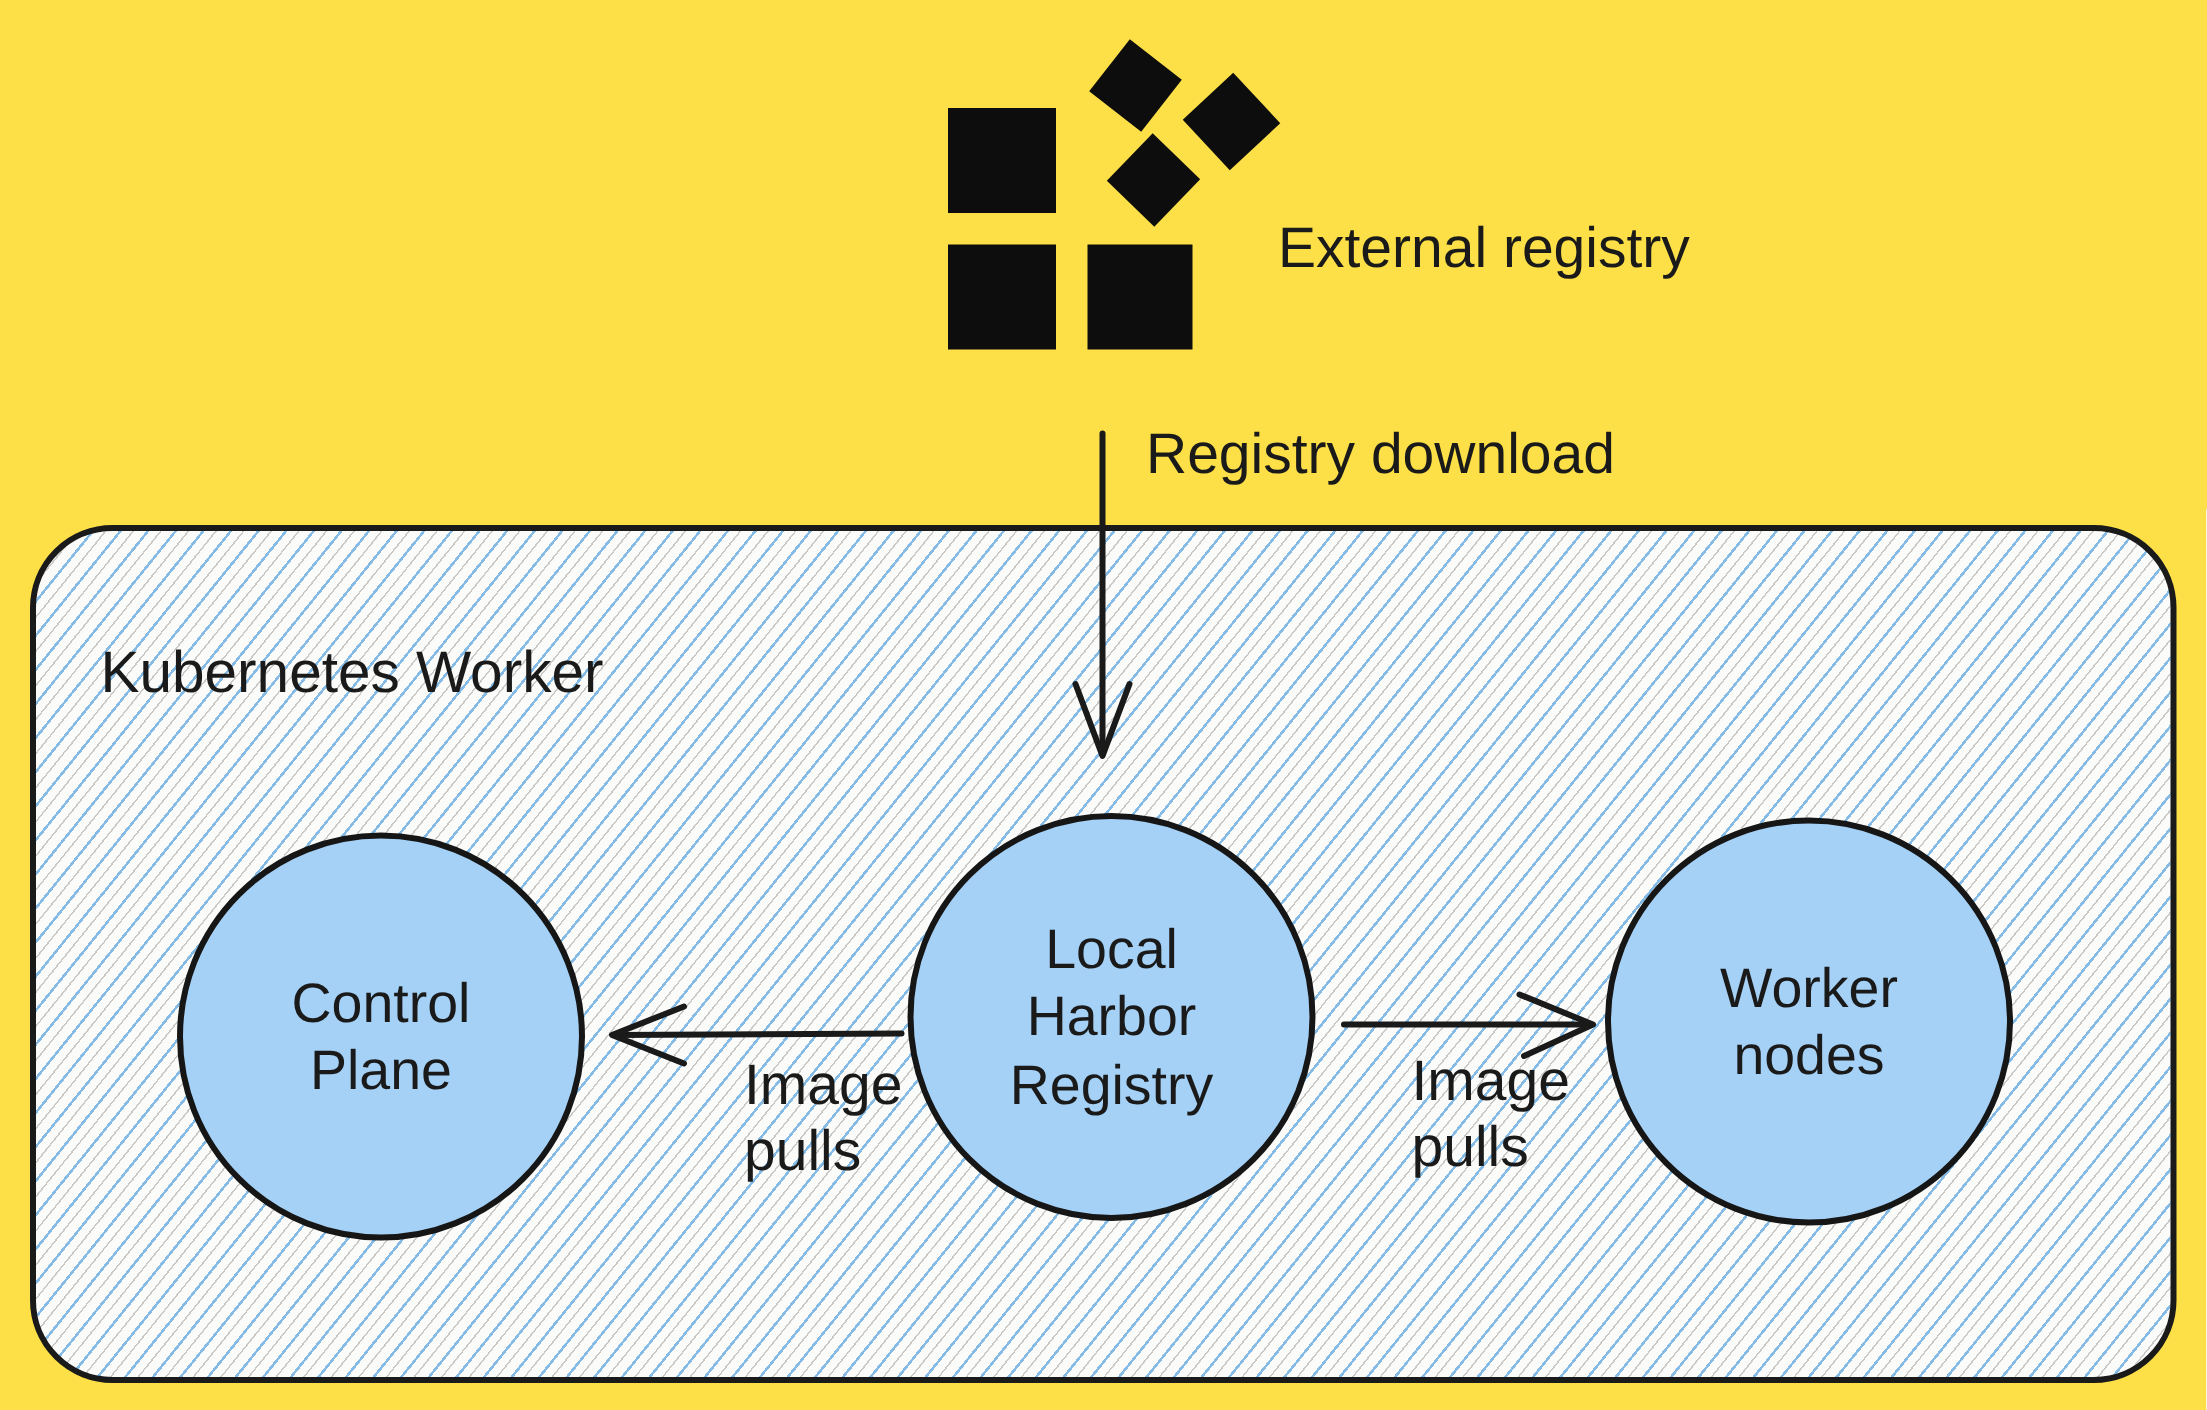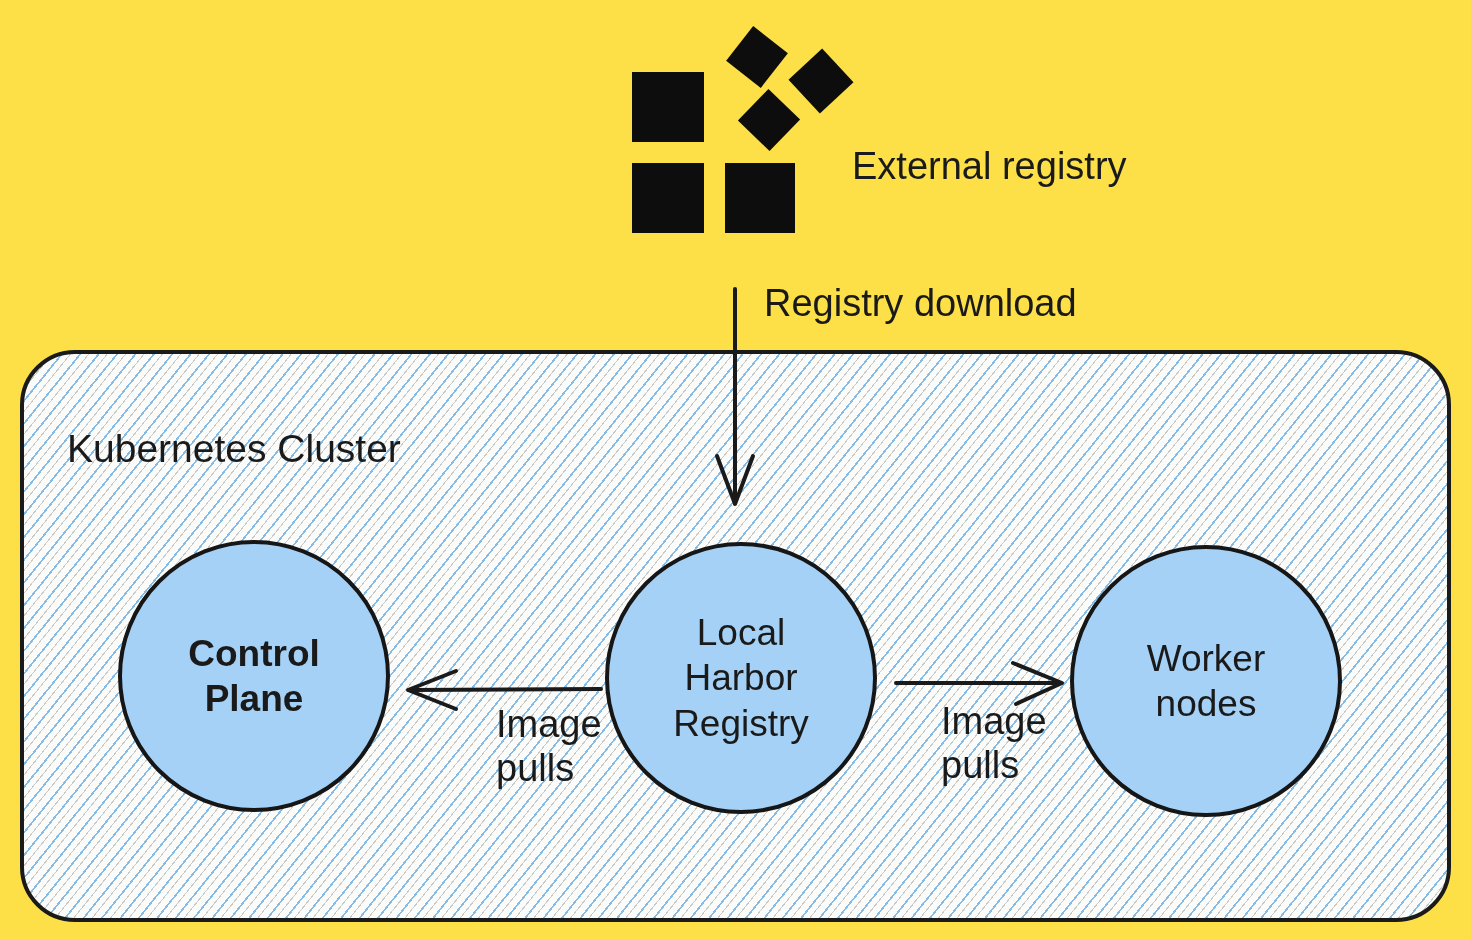--- a/index.html
+++ b/index.html
@@ -78,21 +78,21 @@
     border: 4px solid #161616;
     display: flex;
     align-items: center;
     justify-content: center;
     text-align: center;
     font-size: 37px;
     line-height: 1.22;
     white-space: pre-line;
     z-index: 2;
   }
-  .node-cp { left: 118px;  top: 540px; font-weight: bold; }
+  .node-cp { left: 118px;  top: 555px; }
   .node-hr { left: 605px;  top: 542px; }
   .node-wn { left: 1070px; top: 545px; }
 
   
   .edge-label {
     position: absolute;
     font-size: 38px;
     line-height: 1.16;
     white-space: pre-line;
     z-index: 3;
@@ -130,21 +130,21 @@
     <div class="icon-part dm-2"></div>
     <div class="icon-part dm-3"></div>
   </div>
 
   <div class="ext-label">External registry</div>
 
   <div class="dl-label">Registry download</div>
 
   <div class="cluster"></div>
 
-  <div class="cluster-label">Kubernetes Cluster</div>
+  <div class="cluster-label">Kubernetes Worker</div>
 
   <div class="node node-cp">
     <span>Control
 Plane</span>
   </div>
 
   <div class="node node-hr">
     <span>Local
 Harbor
 Registry</span>

